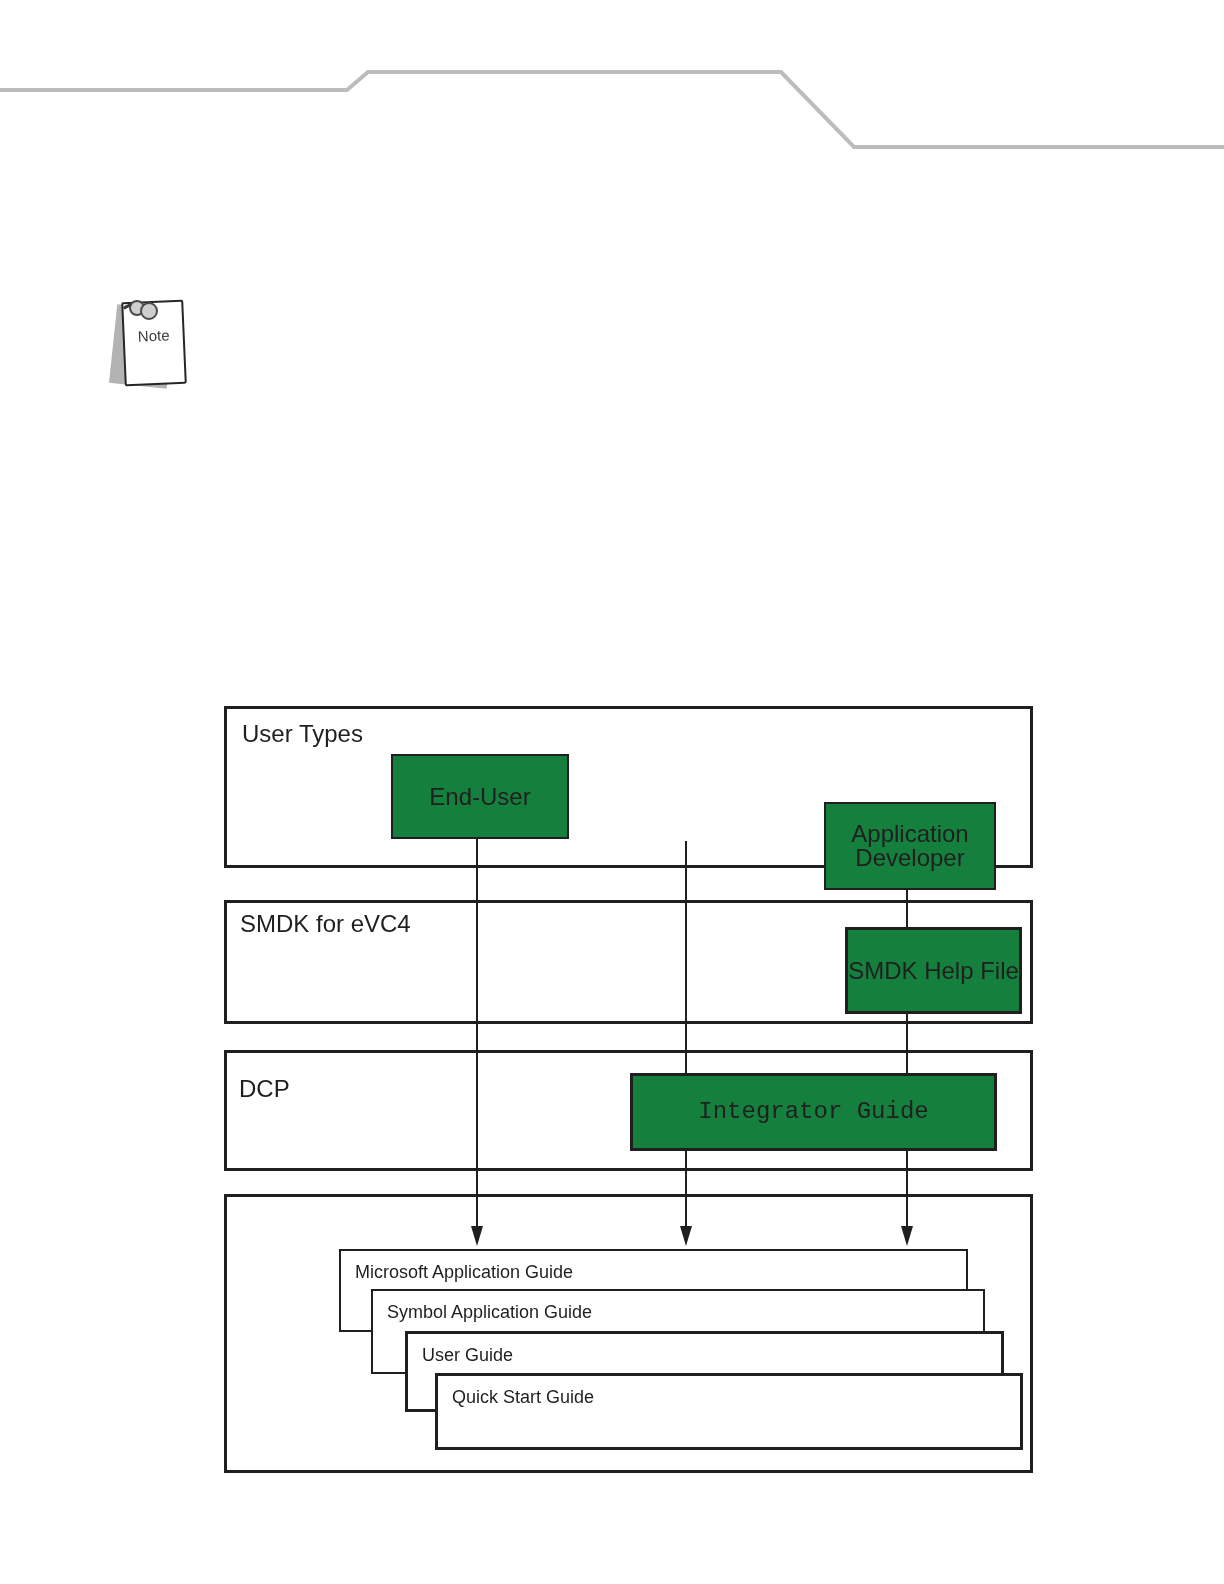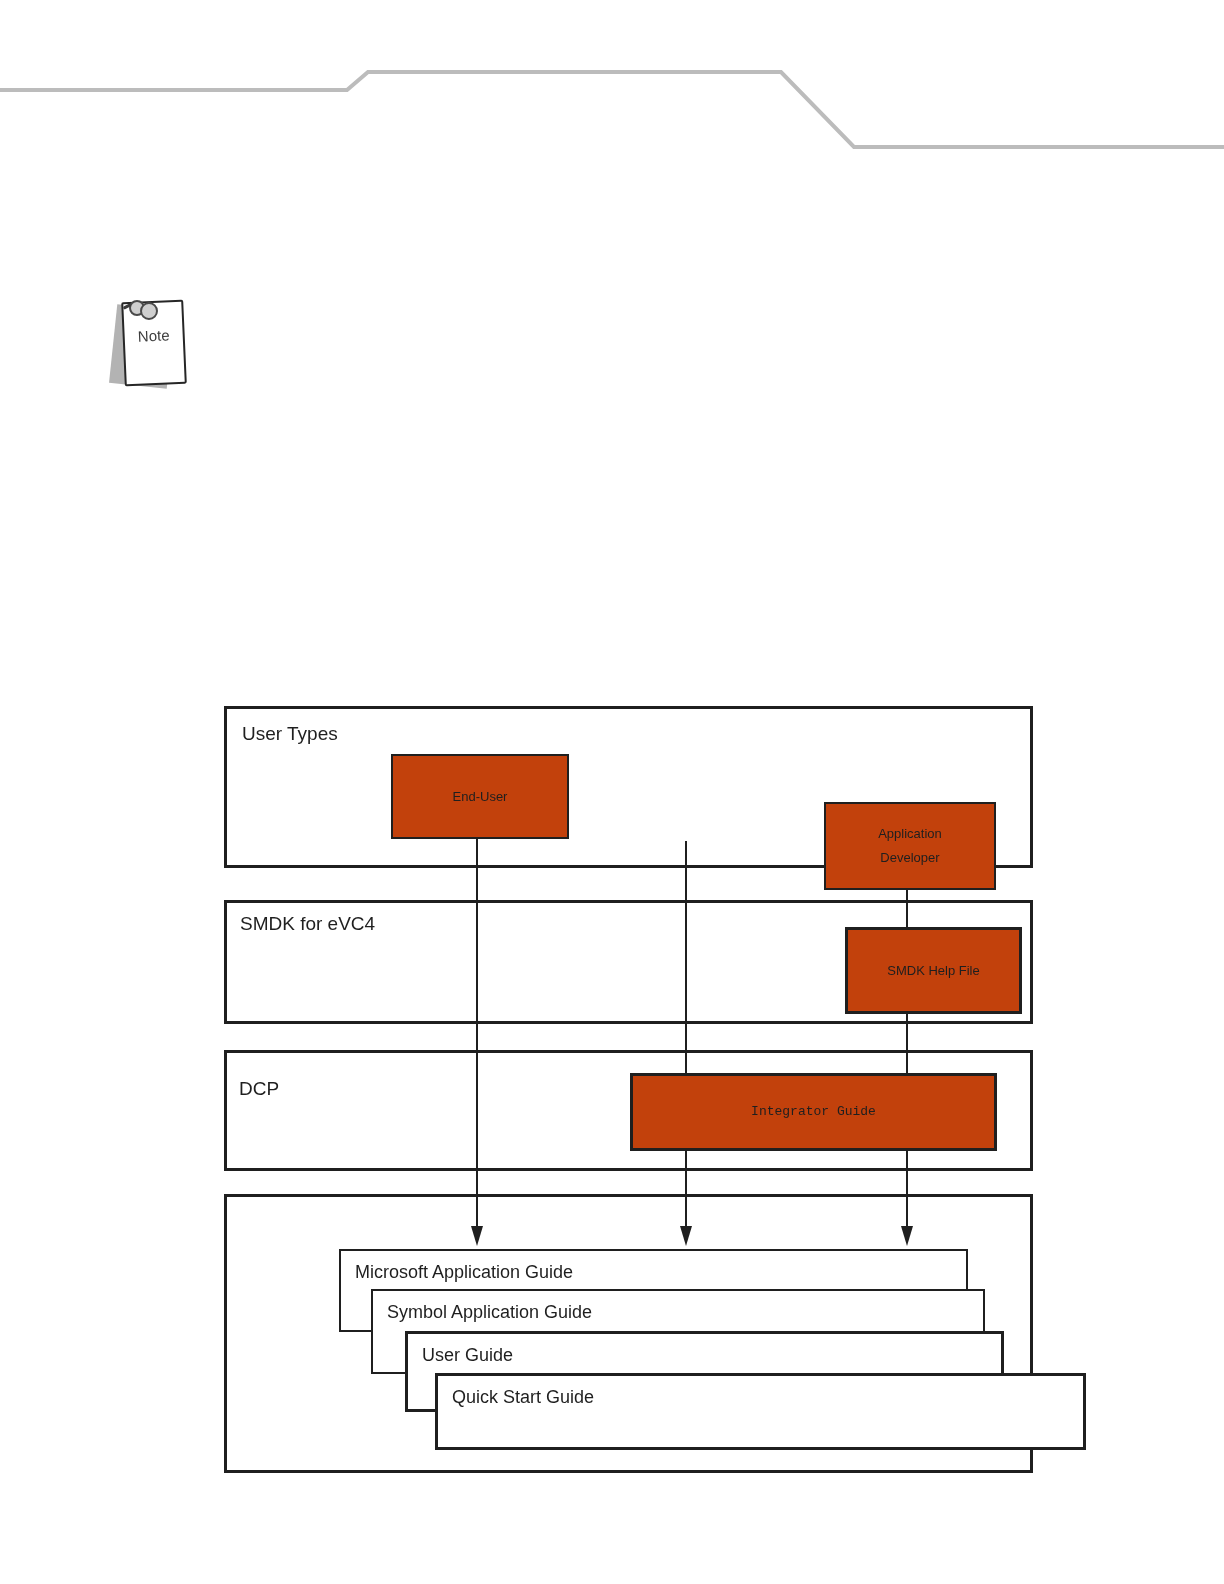--- a/index.html
+++ b/index.html
@@ -14,23 +14,23 @@
   .note-wrap{left:106px;top:292px;width:92px;height:104px;}
   .note-shadow{position:absolute;left:7px;top:15px;width:58px;height:79px;background:#b3b3b3;transform:rotate(6deg);}
   .note-page{position:absolute;left:17px;top:9px;width:58px;height:80px;background:#ffffff;border:2px solid #262626;transform:rotate(-2.5deg);border-radius:2px;}
   .note-text{margin-top:24px;text-align:center;font-size:15px;color:#3c3c3c;}
   .note-ring{position:absolute;border-radius:50%;background:#cfcfcf;border:2px solid #4a4a4a;}
   .ring1{left:23px;top:8px;width:12px;height:12px;}
   .ring2{left:34px;top:10px;width:14px;height:14px;}
   .ring-tick{position:absolute;left:17px;top:13px;width:8px;height:3px;background:#3a3a3a;transform:rotate(-28deg);border-radius:2px;}
   
   .section{border:3px solid #1f1f1f;background:transparent;z-index:2;}
-  .section-label{font-size:19px;color:#1f1f1f;z-index:8;white-space:nowrap;line-height:24px;}
+  .section-label{font-size:24px;color:#1f1f1f;z-index:8;white-space:nowrap;line-height:24px;}
   .section-label .l2{padding-left:9px;}
-  .node{background:#c2410c;border:2px solid #1f1f1f;z-index:3;display:flex;align-items:center;justify-content:center;text-align:center;font-size:13px;line-height:24px;}
+  .node{background:#15803d;border:2px solid #1f1f1f;z-index:3;display:flex;align-items:center;justify-content:center;text-align:center;font-size:24px;line-height:24px;}
   .thick{border-width:3px;}
   .vline{width:2px;background:#1f1f1f;z-index:1;}
   .arrowhead{width:0;height:0;border-left:6px solid transparent;border-right:6px solid transparent;border-top:20px solid #1f1f1f;z-index:1;}
   .guide{background:#ffffff;border:2px solid #1f1f1f;font-size:18px;line-height:18px;padding:12px 0 0 14px;box-sizing:border-box;}
   .g3,.g4{border-width:3px;}
 </style>
 </head>
 <body>
 
 <div class="page">
@@ -82,17 +82,17 @@
 
   <div class="abs guide" style="left:339px;top:1249px;width:629px;height:83px;z-index:4;">
     <span>Microsoft Application Guide</span>
   </div>
   <div class="abs guide" style="left:371px;top:1289px;width:614px;height:85px;z-index:5;">
     <span>Symbol Application Guide</span>
   </div>
   <div class="abs guide g3" style="left:405px;top:1331px;width:599px;height:81px;z-index:6;">
     <span>User Guide</span>
   </div>
-  <div class="abs guide g4" style="left:435px;top:1373px;width:651px;height:77px;z-index:7;">
+  <div class="abs guide g4" style="left:435px;top:1373px;width:588px;height:77px;z-index:7;">
     <span>Quick Start Guide</span>
   </div>
 
 </div>
 
 </body></html>

